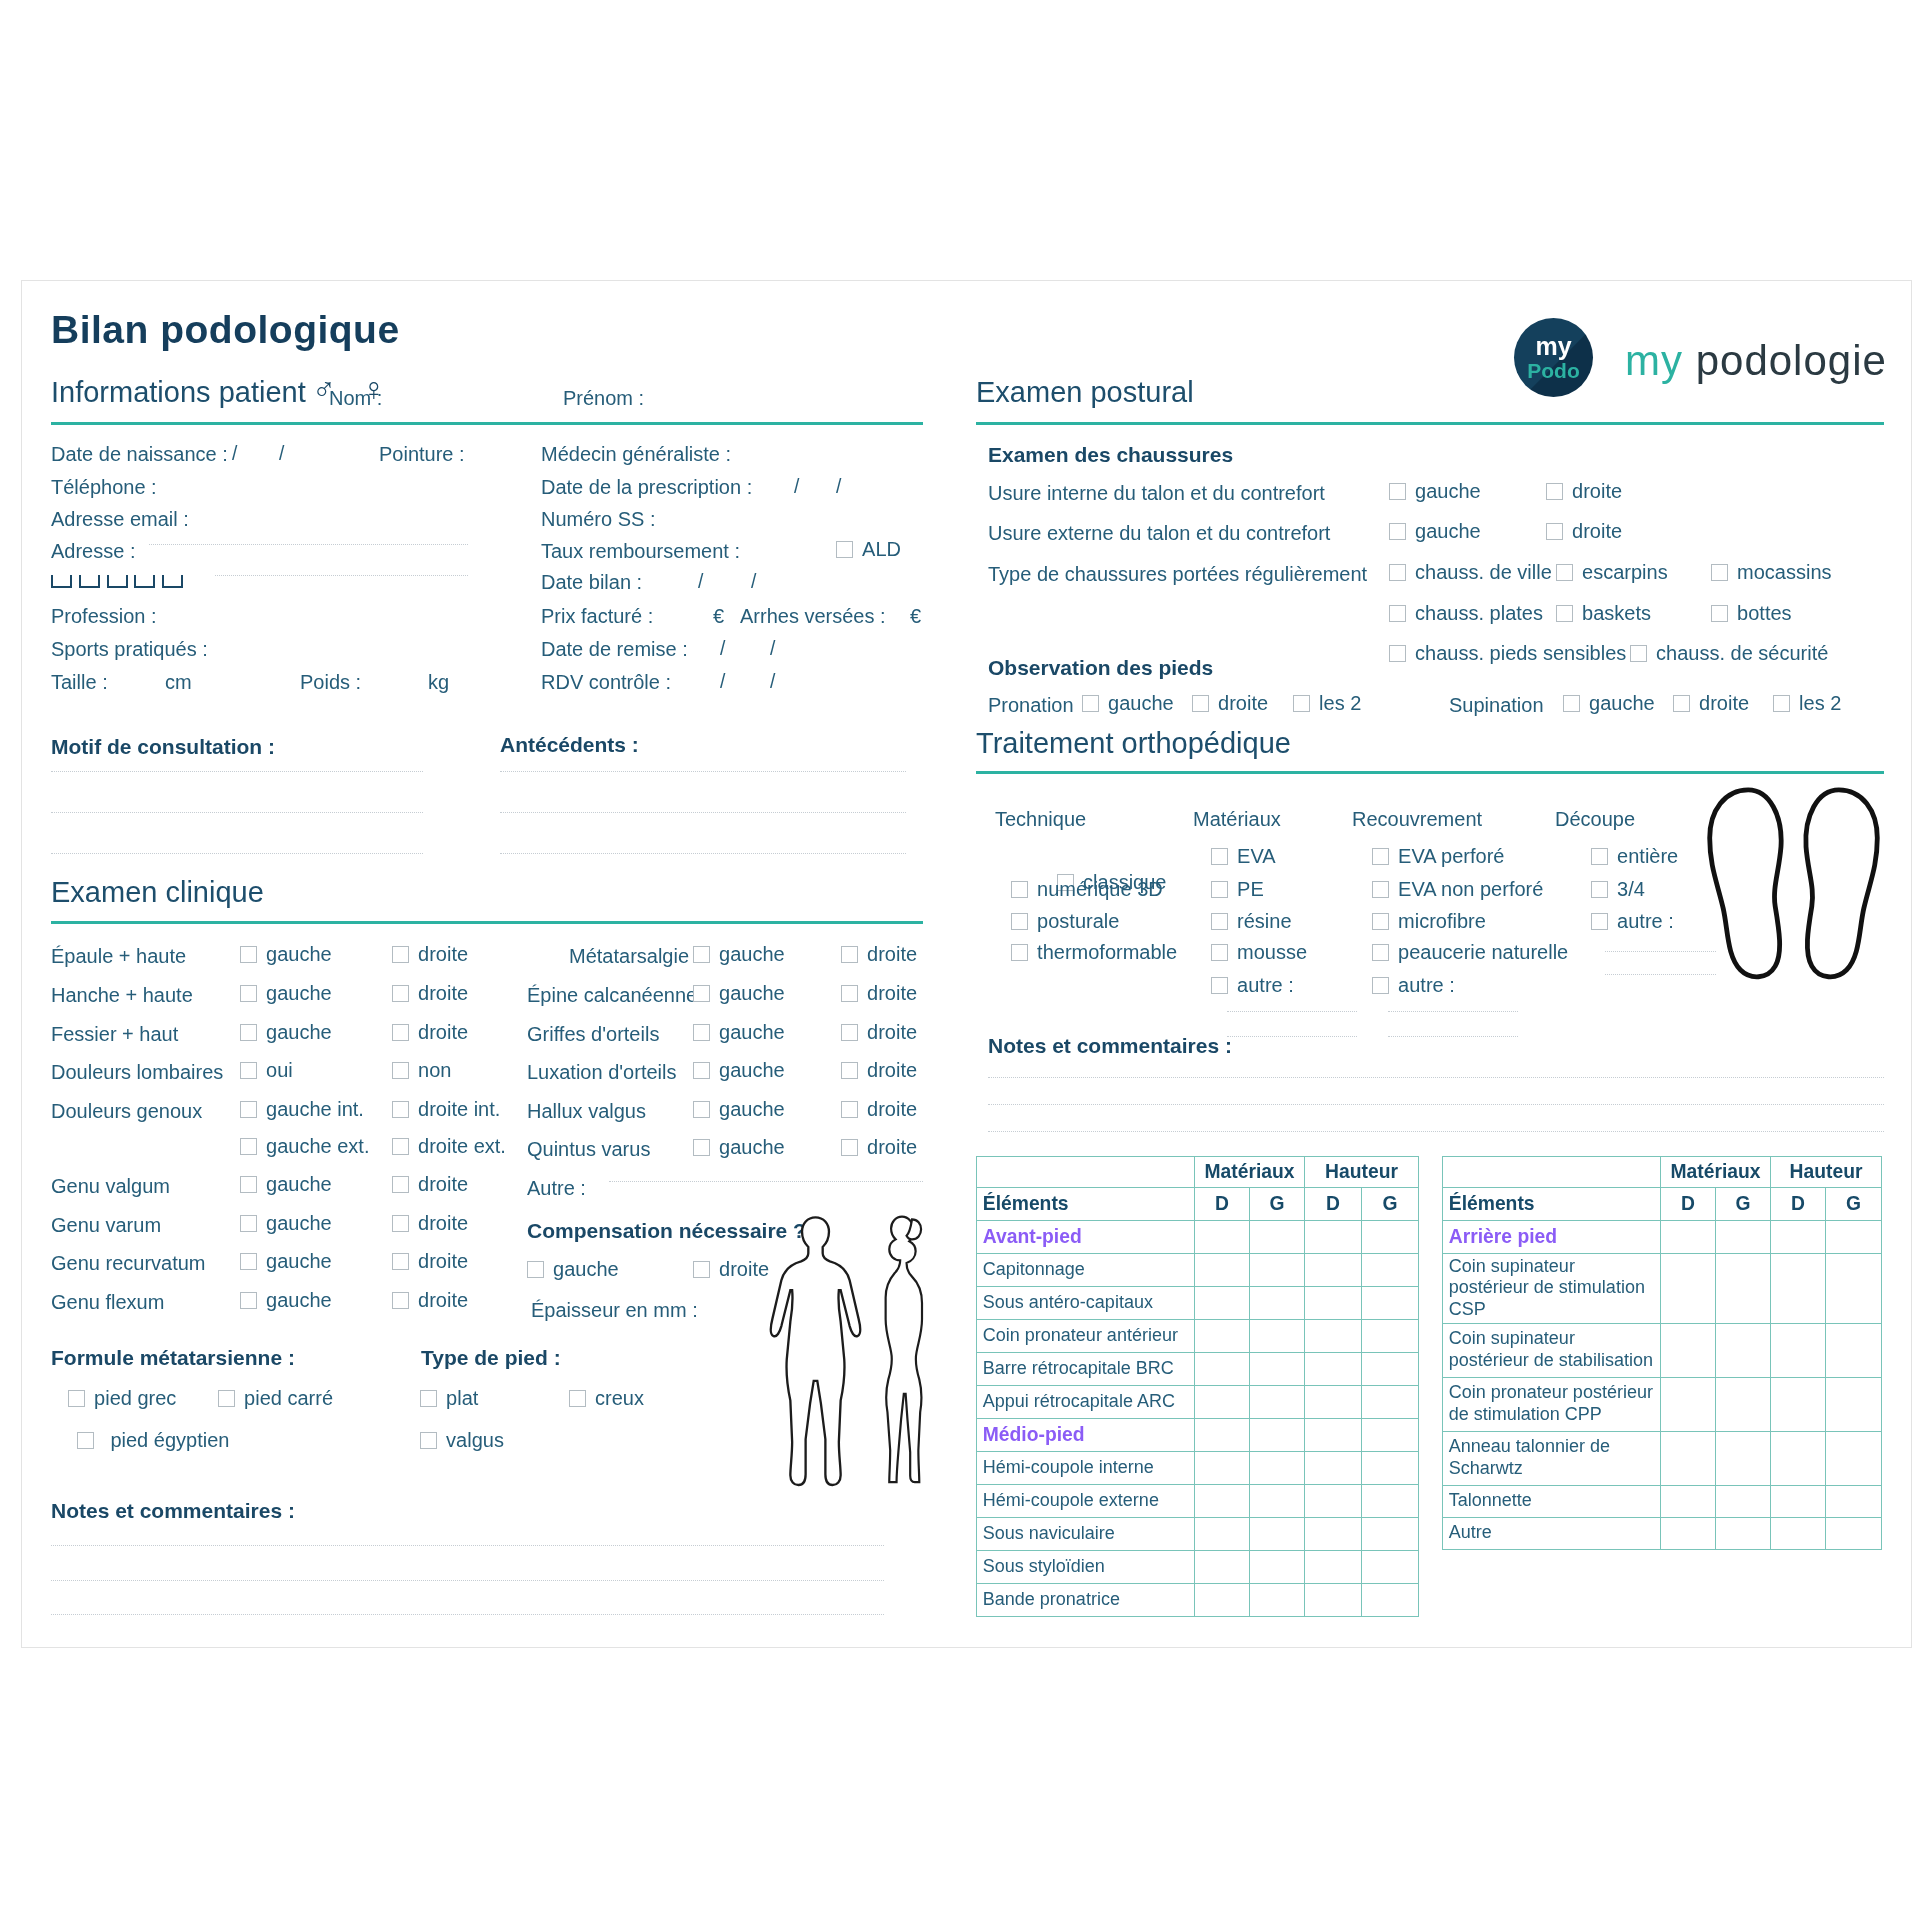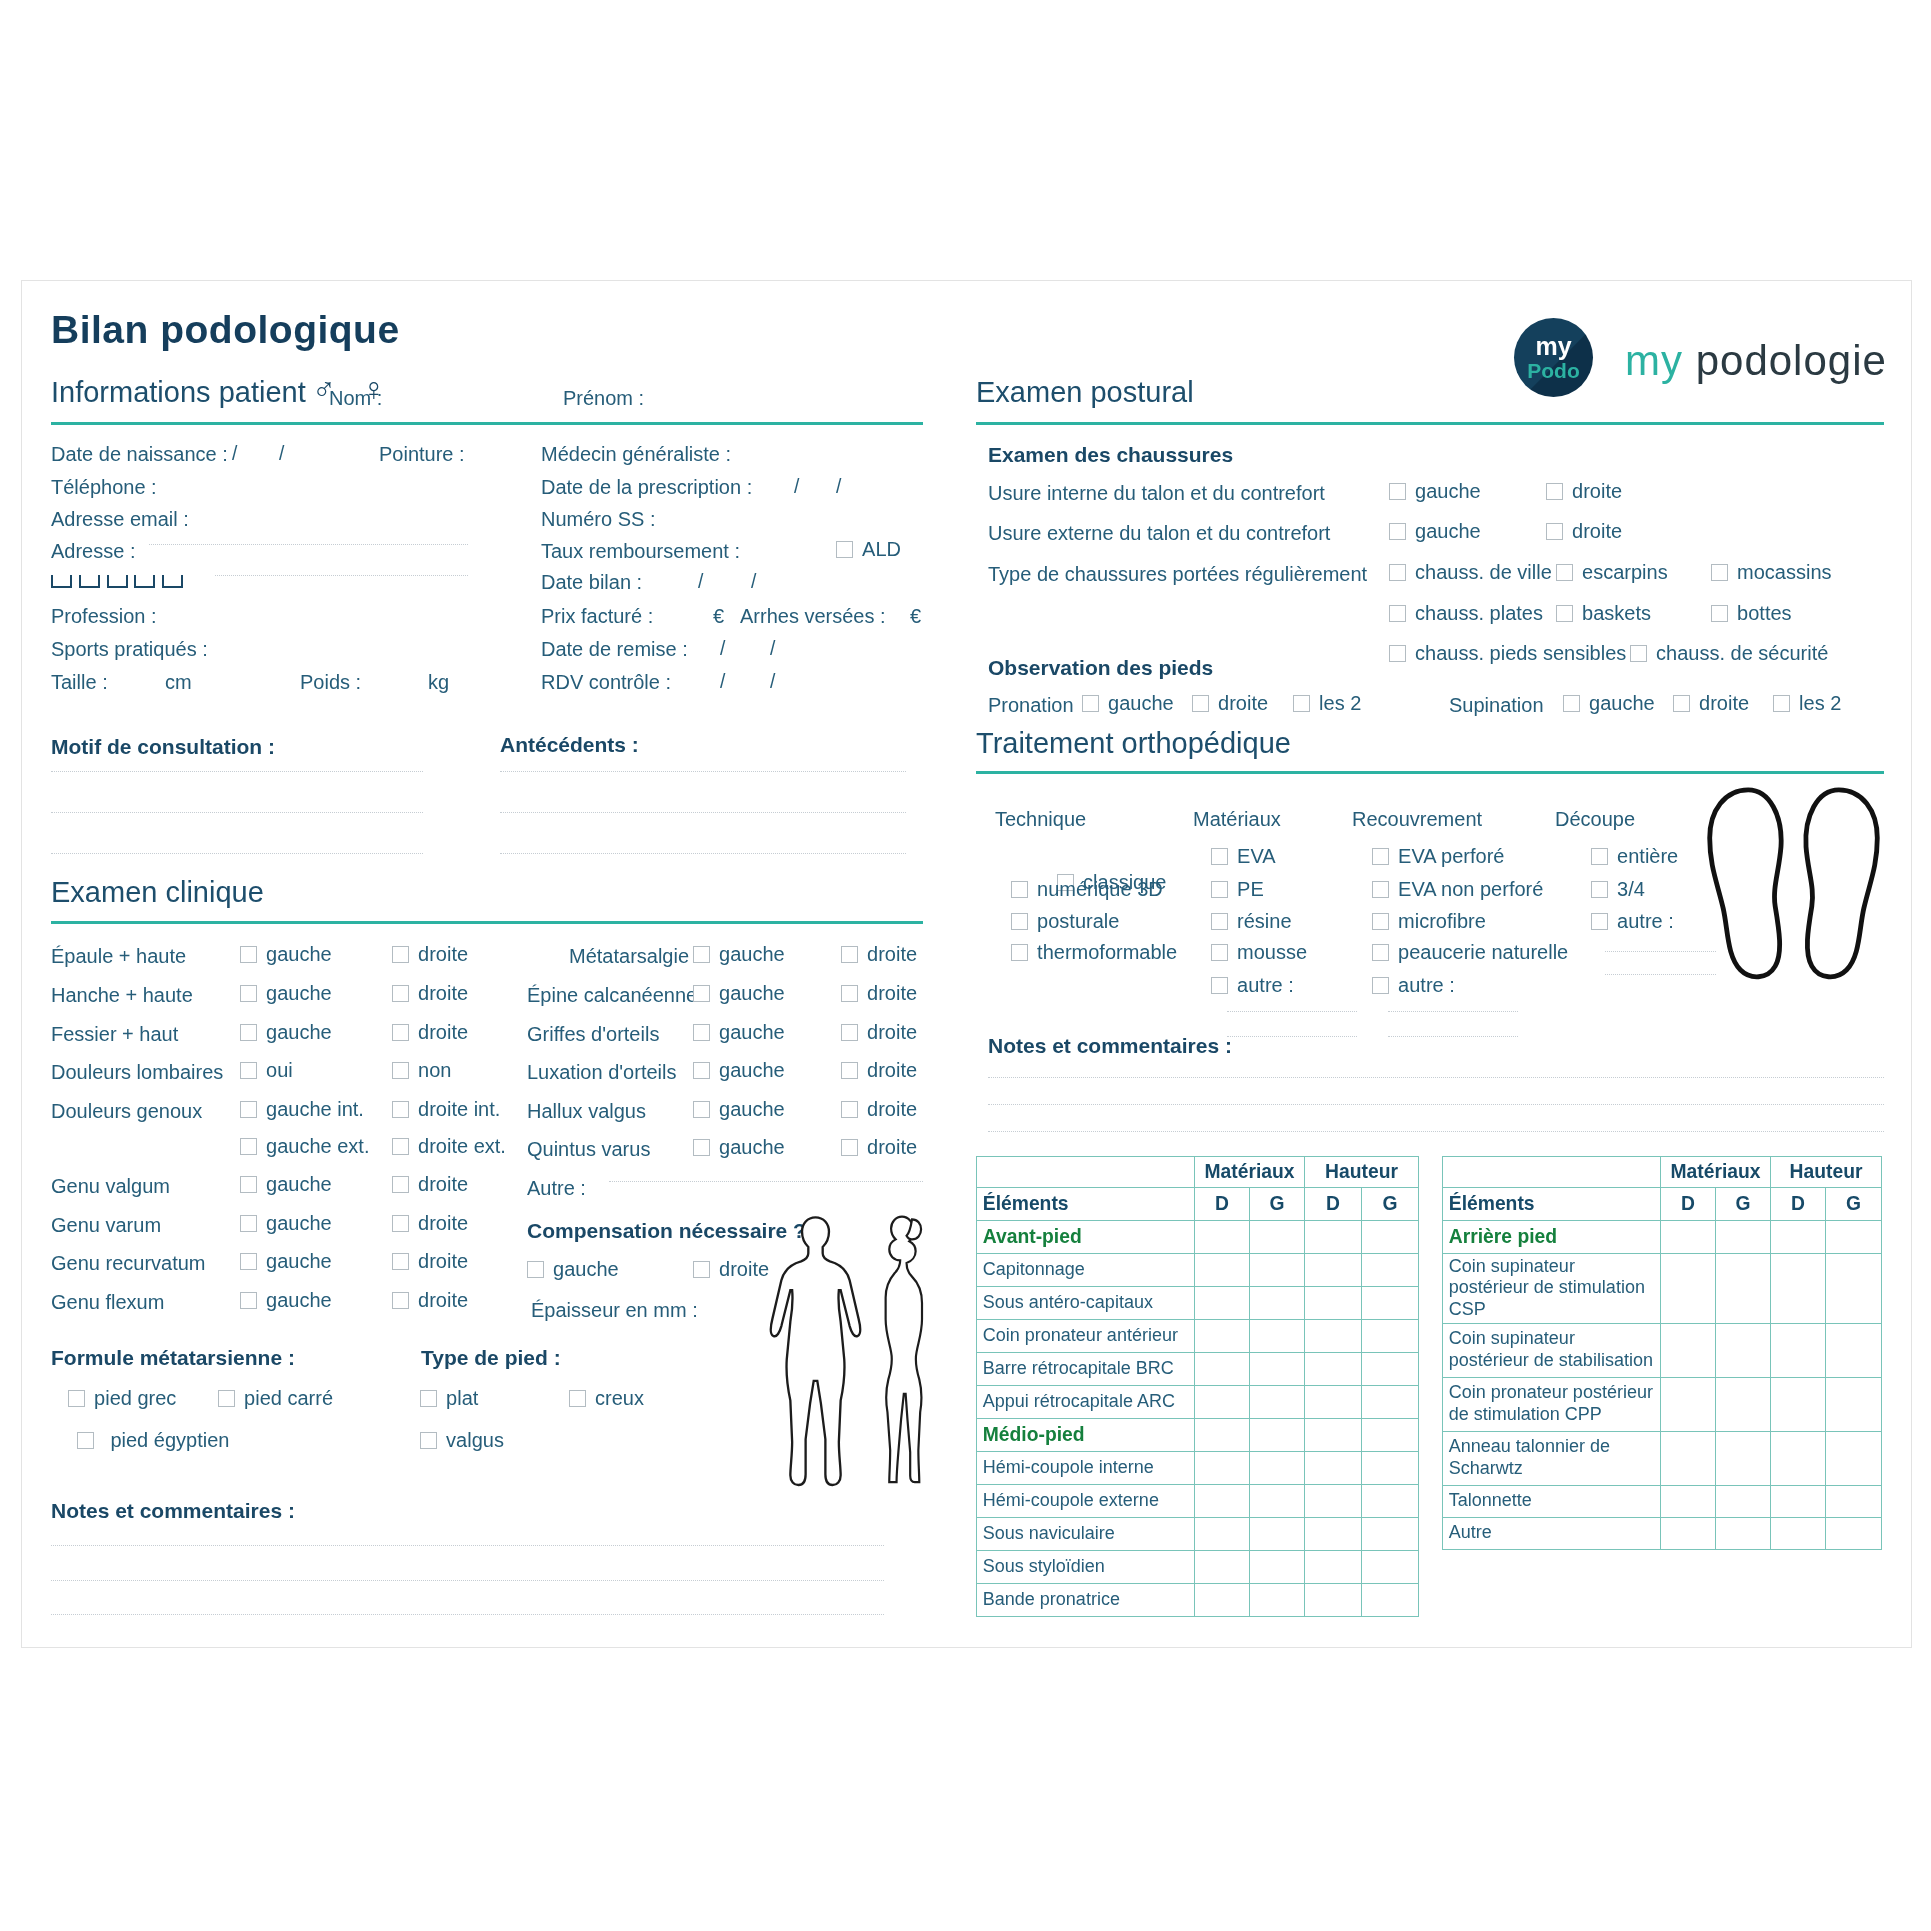--- a/index.html
+++ b/index.html
@@ -20,21 +20,21 @@
   .slash{position:absolute;font-size:19.3px;color:#265d79;}
   .sym{position:absolute;font-size:32px;color:#1a4866;font-weight:400;}
   .pbox{display:inline-block;width:21px;height:12.6px;border:2.9px solid #1a4866;border-top:none;
         margin-right:6.8px;box-sizing:border-box;}
   .tb{position:absolute;border-collapse:collapse;table-layout:fixed;background:#fff;}
   .tb td{border:1px solid #79c4b9;font-size:18px;color:#265d79;padding:1.9px 5.8px;
          vertical-align:middle;overflow:hidden;line-height:1.2;}
   .tb{border:1px solid #5fb9ad;border-bottom:1.9px solid #5fb9ad;}
   .tb .hd{font-weight:700;color:#174a68;text-align:center;font-size:19.3px;}
   .tb .el{font-weight:700;color:#174a68;font-size:19.3px;}
-  .tb .sec{font-weight:700;color:#15803d;font-size:19.3px;}
+  .tb .sec{font-weight:700;color:#8b5cf6;font-size:19.3px;}
   .logo-badge{position:absolute;width:79px;height:79px;border-radius:50%;
       background:linear-gradient(135deg,#14405c 55%,#0d3049 56%);
       display:flex;flex-direction:column;align-items:center;justify-content:center;line-height:1;}
   .logo-badge .l1{font-size:25px;font-weight:700;color:#fff;}
   .logo-badge .l2{font-size:21px;font-weight:700;color:#2cb2a2;margin-top:1.9px;}
   .wordmark{position:absolute;font-size:42px;font-weight:400;color:#2b3a42;letter-spacing:1px;white-space:nowrap;}
   .wordmark .my{color:#2cb2a2;}
   svg{position:absolute;overflow:visible;}
 </style>
 </head>

